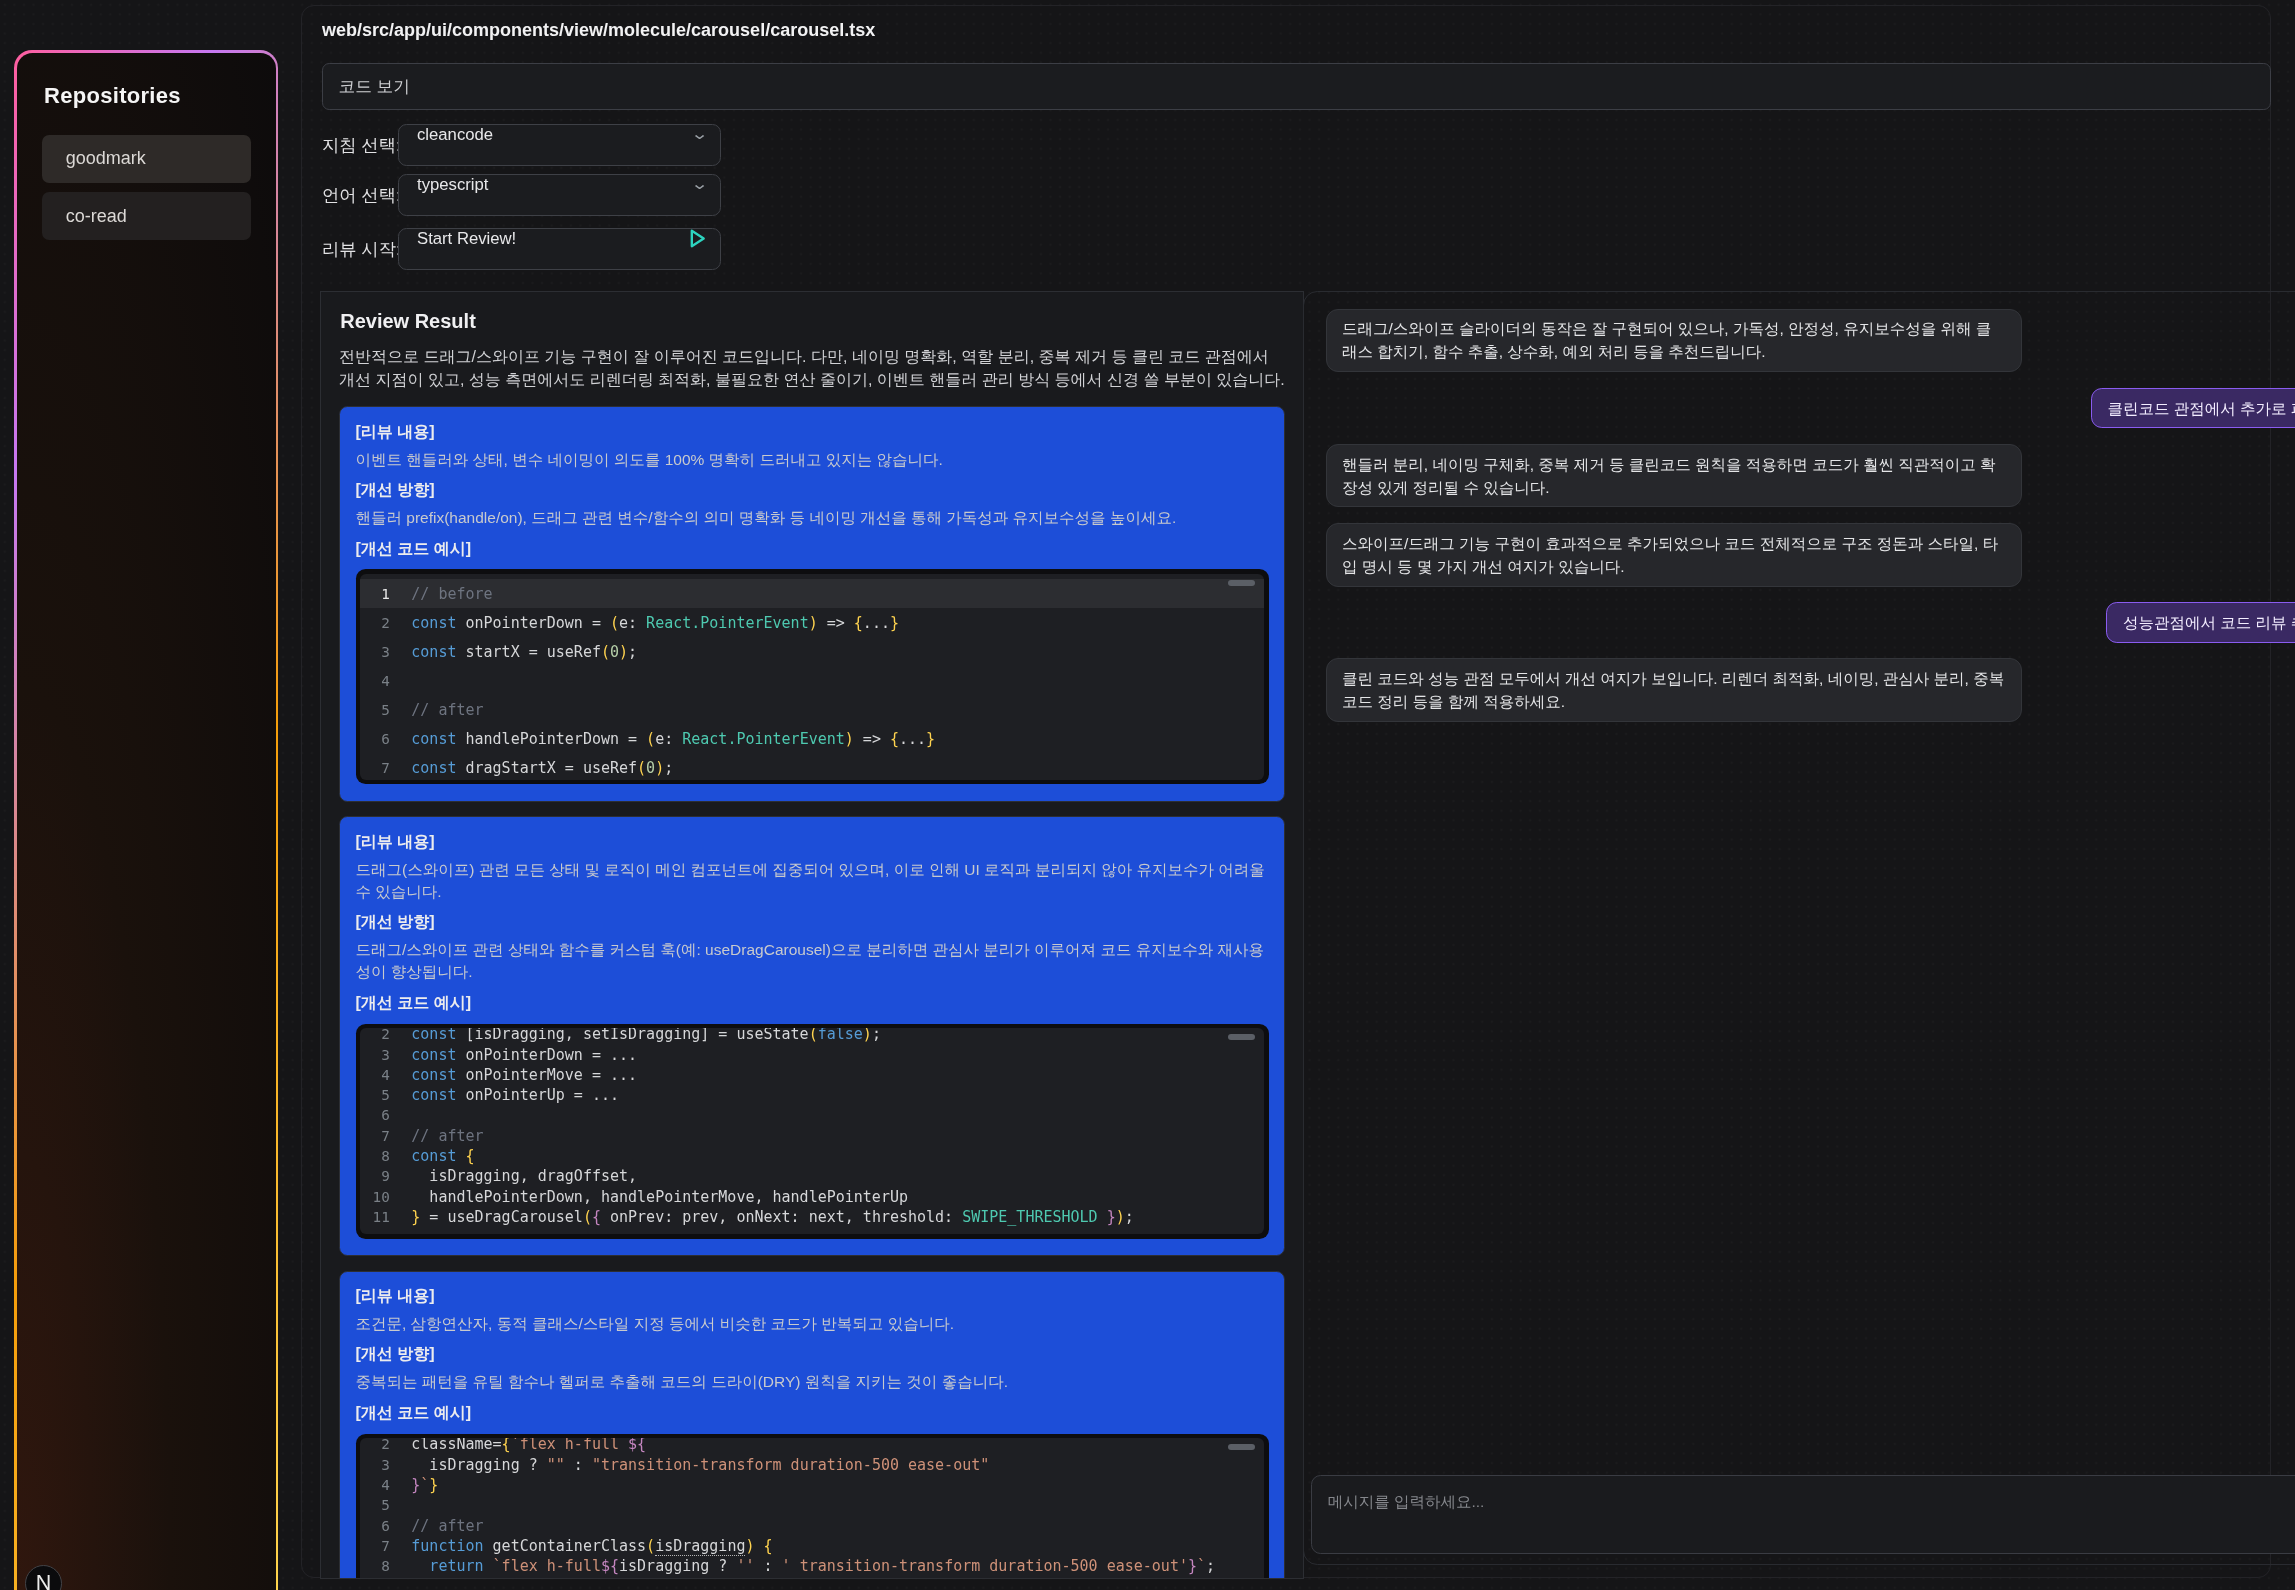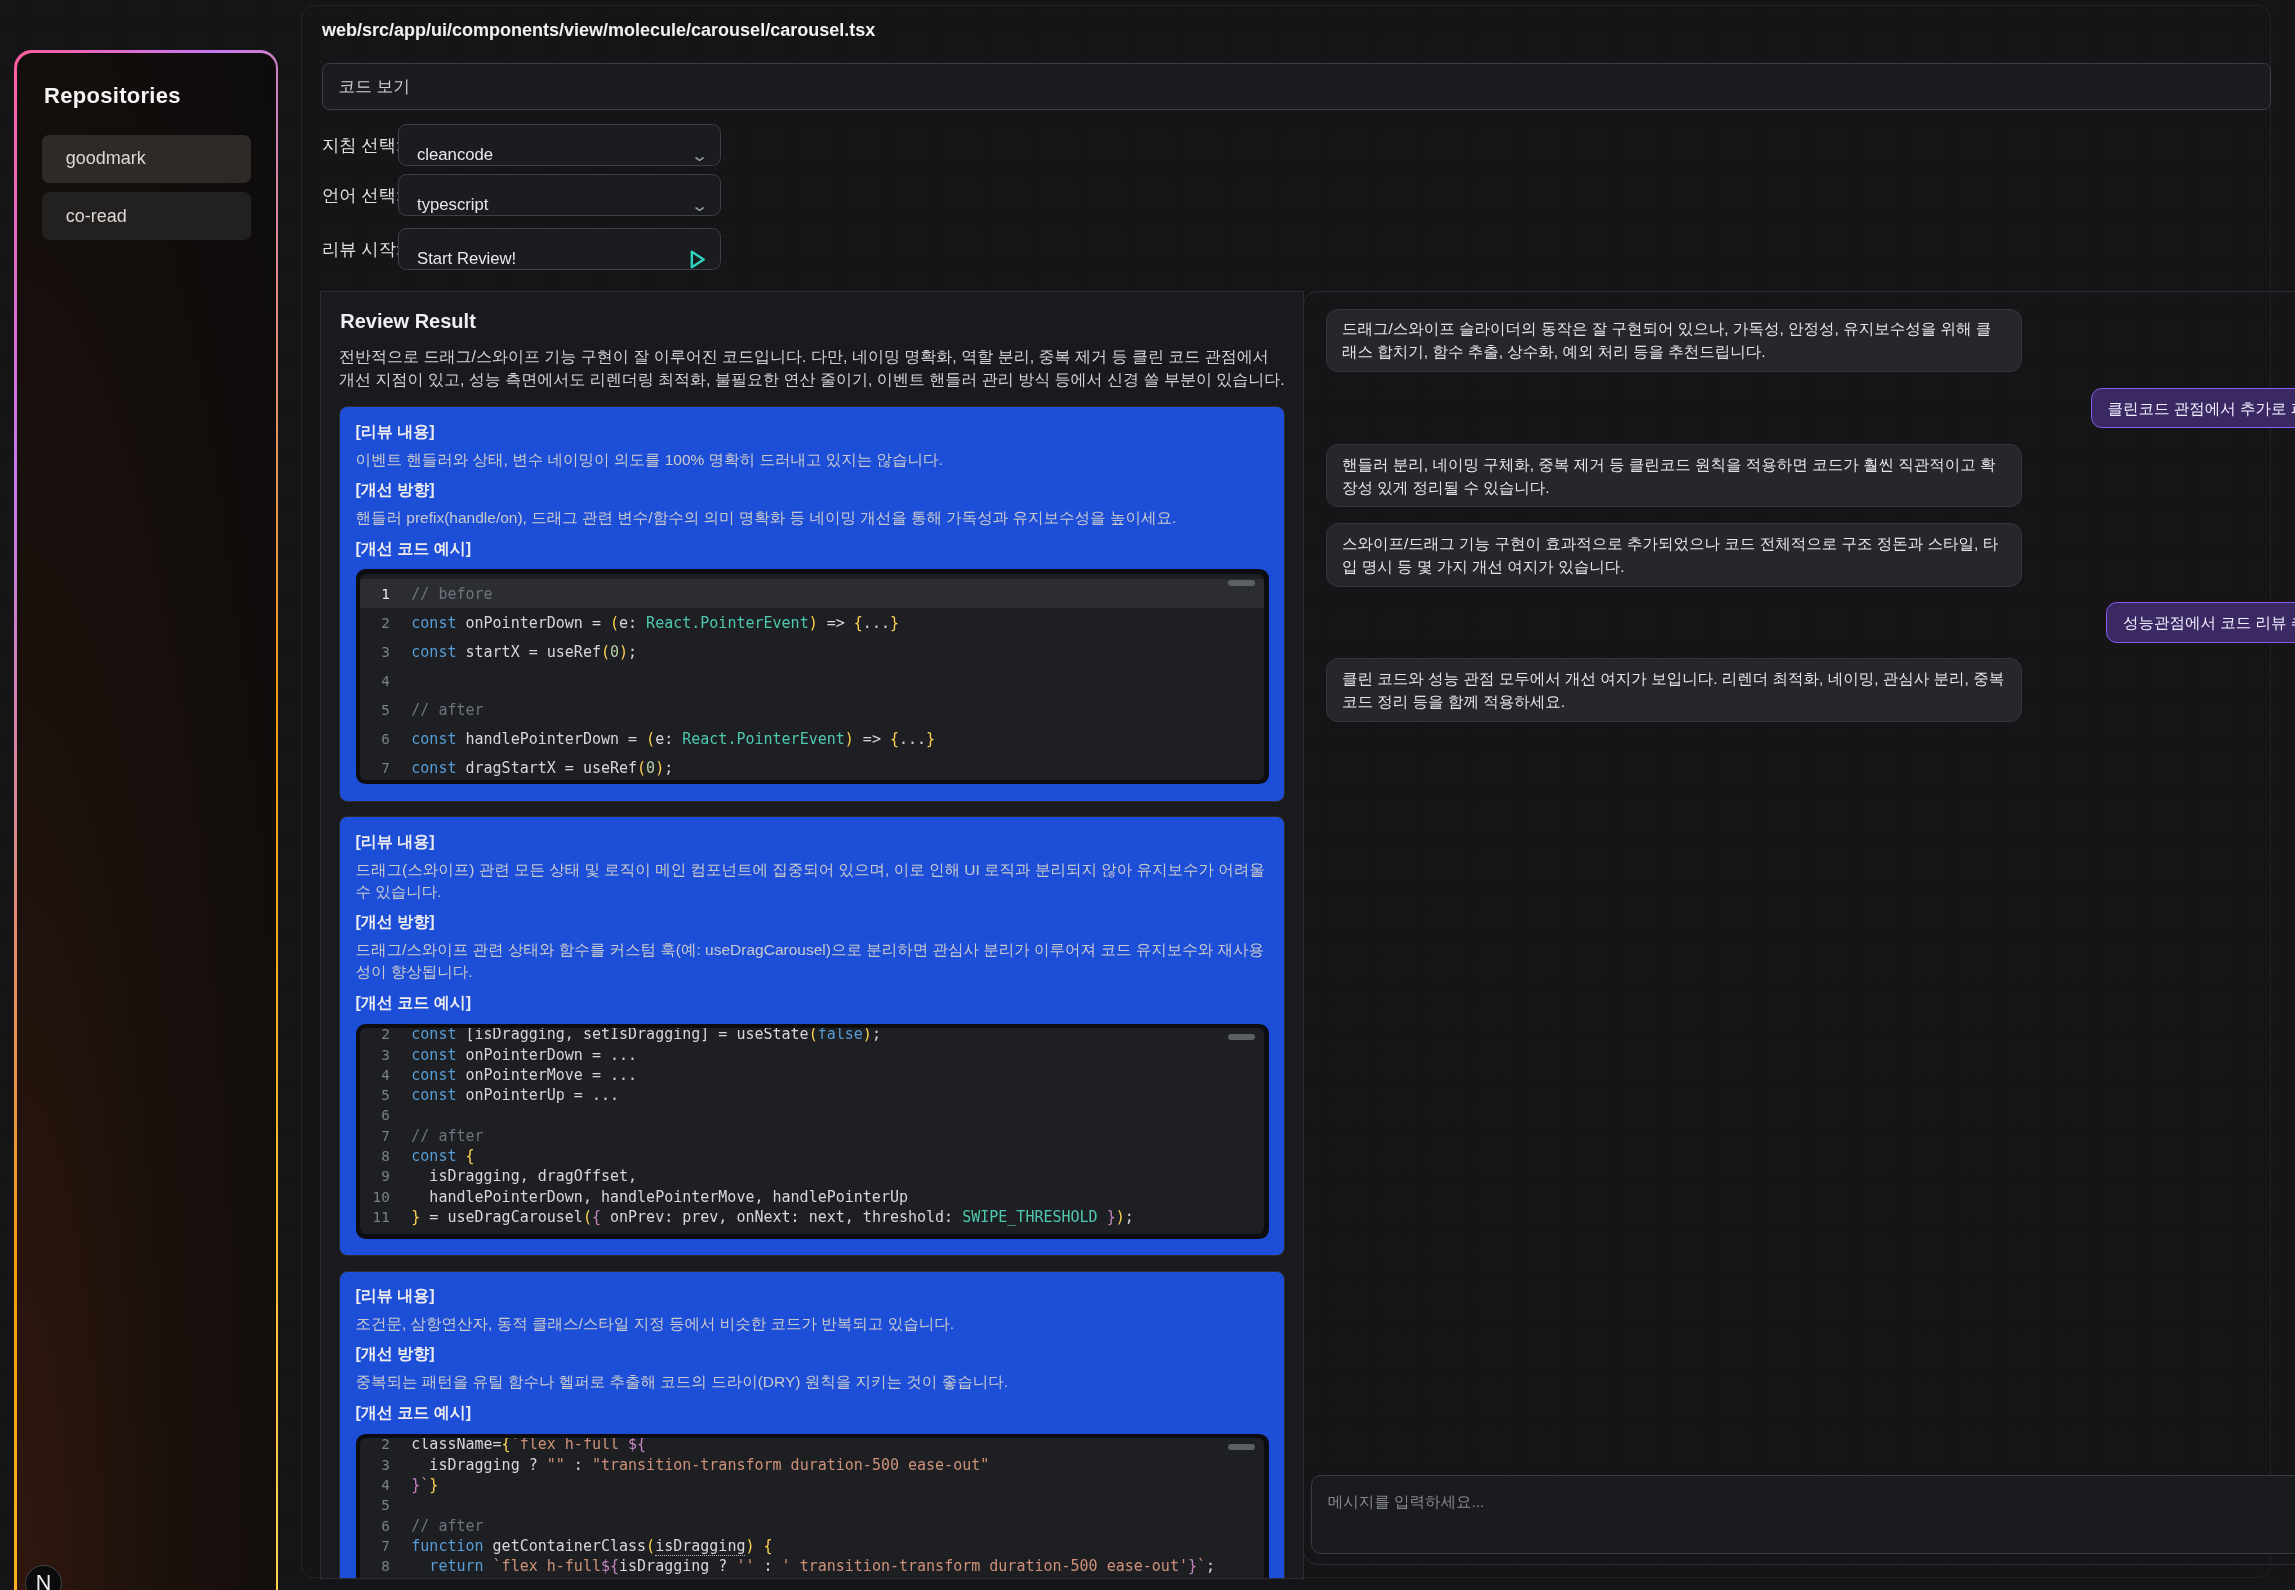--- a/index.html
+++ b/index.html
@@ -36,21 +36,21 @@
 
   
   .file-title { position:absolute; left:322px; top:20px; font-size:18px; font-weight:700; color:#f2f2f3; }
   .code-view-box { position:absolute; left:322px; top:63px; width:1949px; height:47px;
     border:1.2px solid #3c3e45; border-radius:7.2px; background:#1b1c1f;
     display:flex; align-items:center; padding-left:15.5px; font-size:16.7px; color:#d0d1d4; }
   .ctl-label { position:absolute; left:322px; height:42px; display:flex; align-items:center;
     font-size:17.3px; color:#e3e3e5; }
   .ctl-box { position:absolute; left:398px; width:323px; height:42px;
     border:1.2px solid #3e4046; border-radius:8.4px; background:#1b1c1f;
-    display:flex; align-items:flex-end; justify-content:space-between;
+    display:flex; align-items:flex-start; justify-content:space-between;
     padding:0 14.3px 0 18px; font-size:16.7px; color:#e8e8ea; }
   .chev { color:#9aa0a6; font-size:15.5px; transform:scaleX(1.4); }
   .play-icon svg { display:block; }
 
   
   .review-card { position:absolute; left:320px; top:291px; width:984px; height:1288px;
     border:1.2px solid #2c2e33; border-radius:0; background:#191a1d;
     padding:15.5px 18px; overflow:hidden; }
   .review-title { font-size:20px; font-weight:700; color:#f0f0f2; margin:2.4px 0 12px 1.2px; }
   .summary { font-size:16px; line-height:23px; color:#d2d3d6; margin-bottom:15.5px; }

